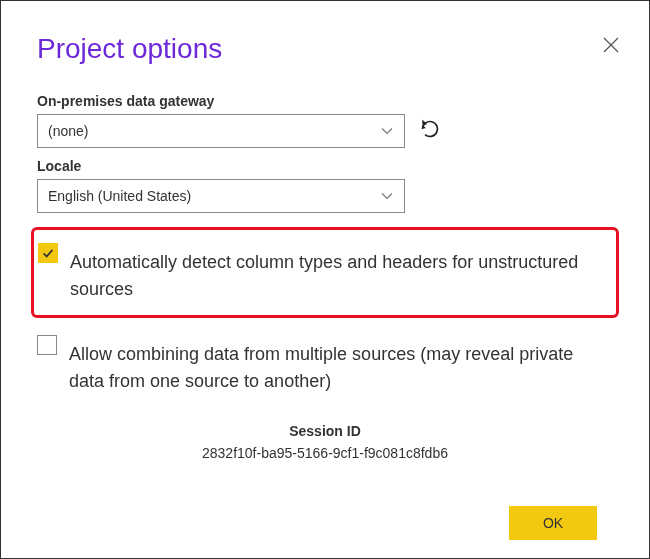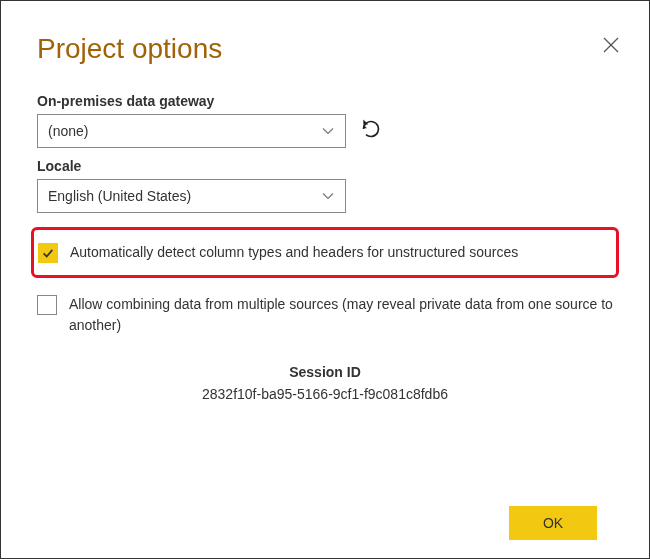--- a/index.html
+++ b/index.html
@@ -33,41 +33,41 @@
       display: flex;
       align-items: center;
       justify-content: center;
       cursor: pointer;
       color: #555;
     }
     .close-btn svg { width: 16px; height: 16px; }
     .title {
       font-size: 28px;
       font-weight: 300;
-      color: #a16207;
+      color: #6d28d9;
       margin-top: 14px;
       margin-bottom: 28px;
     }
     .field-label {
       font-size: 14px;
       font-weight: 600;
       color: #333;
       margin-bottom: 5px;
     }
     .row-gateway {
       display: flex;
       align-items: center;
       gap: 14px;
       margin-bottom: 10px;
     }
     .select {
       position: relative;
       border: 1px solid #8a8886;
       height: 34px;
-      width: 309px;
+      width: 368px;
       display: flex;
       align-items: center;
       padding: 0 10px;
       background: #fff;
       cursor: pointer;
     }
     .select .value {
       flex: 1;
       font-size: 14px;
       color: #333;
@@ -121,23 +121,24 @@
       border-color: #f2c811;
     }
     .checkbox svg {
       width: 14px;
       height: 14px;
       stroke: #333;
       display: none;
     }
     .checkbox.checked svg { display: block; }
     .check-label {
-      font-size: 14px;
+      font-size: 18px;
       color: #333;
       line-height: 1.5;
+      margin-top: 7px;
     }
     .session-block {
       margin-top: 28px;
       text-align: center;
     }
     .session-id {
       font-size: 14px;
       color: #333;
       margin-top: 6px;
     }

